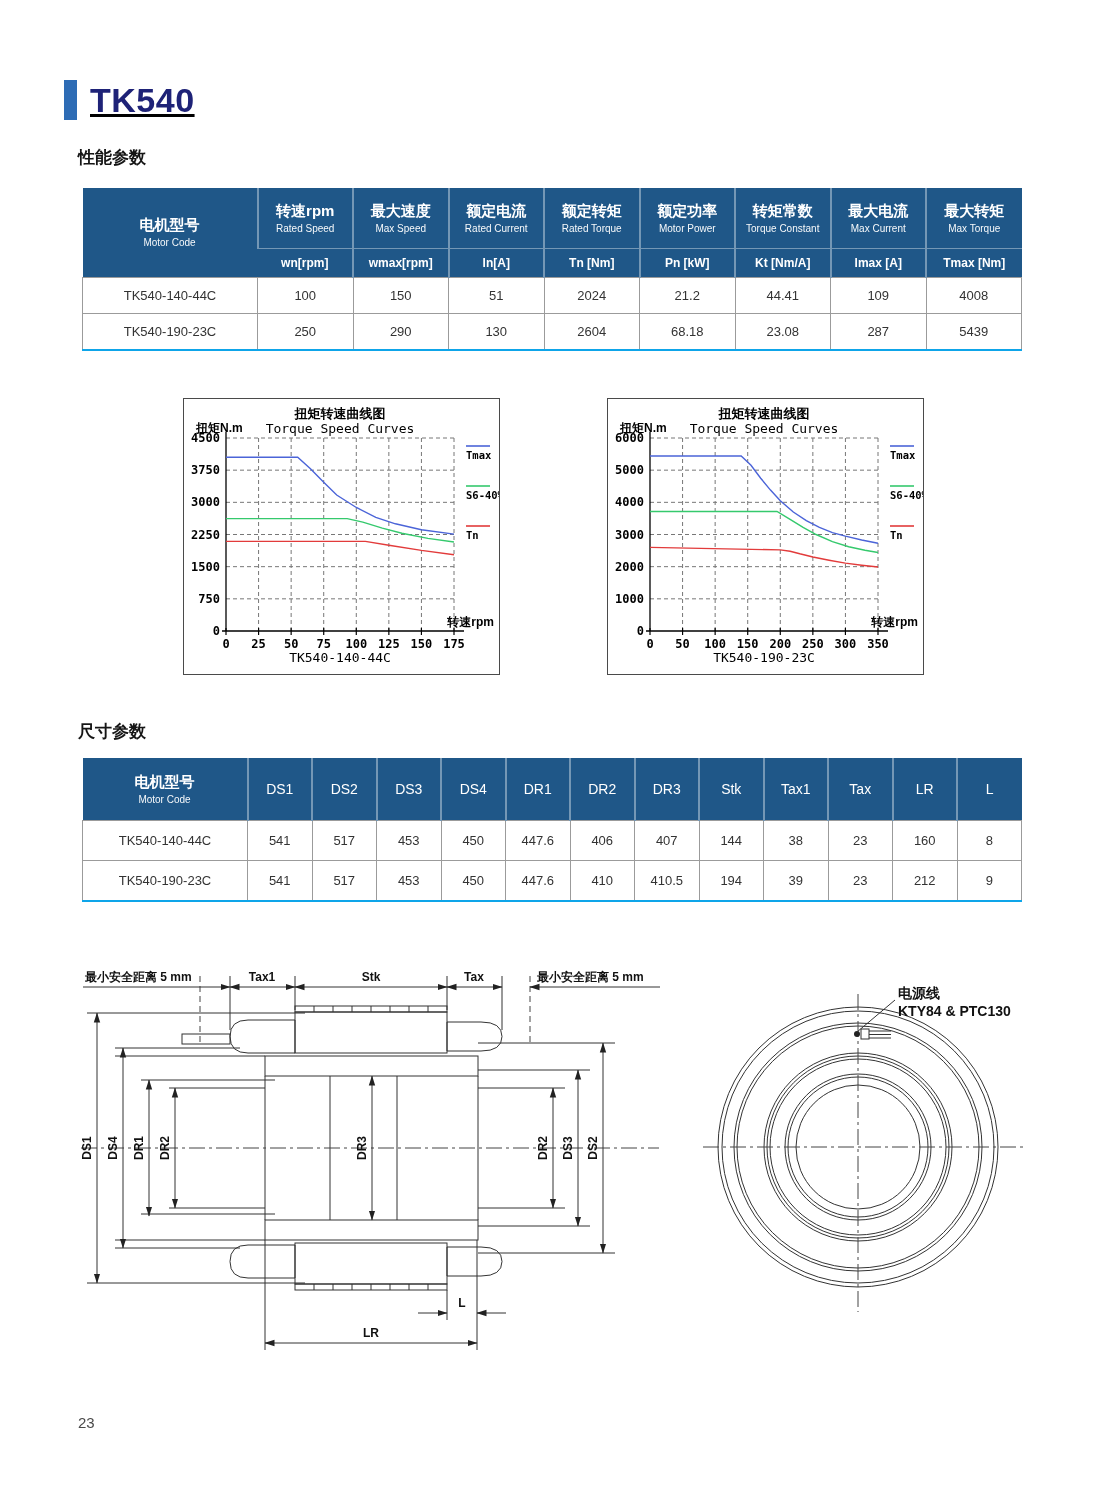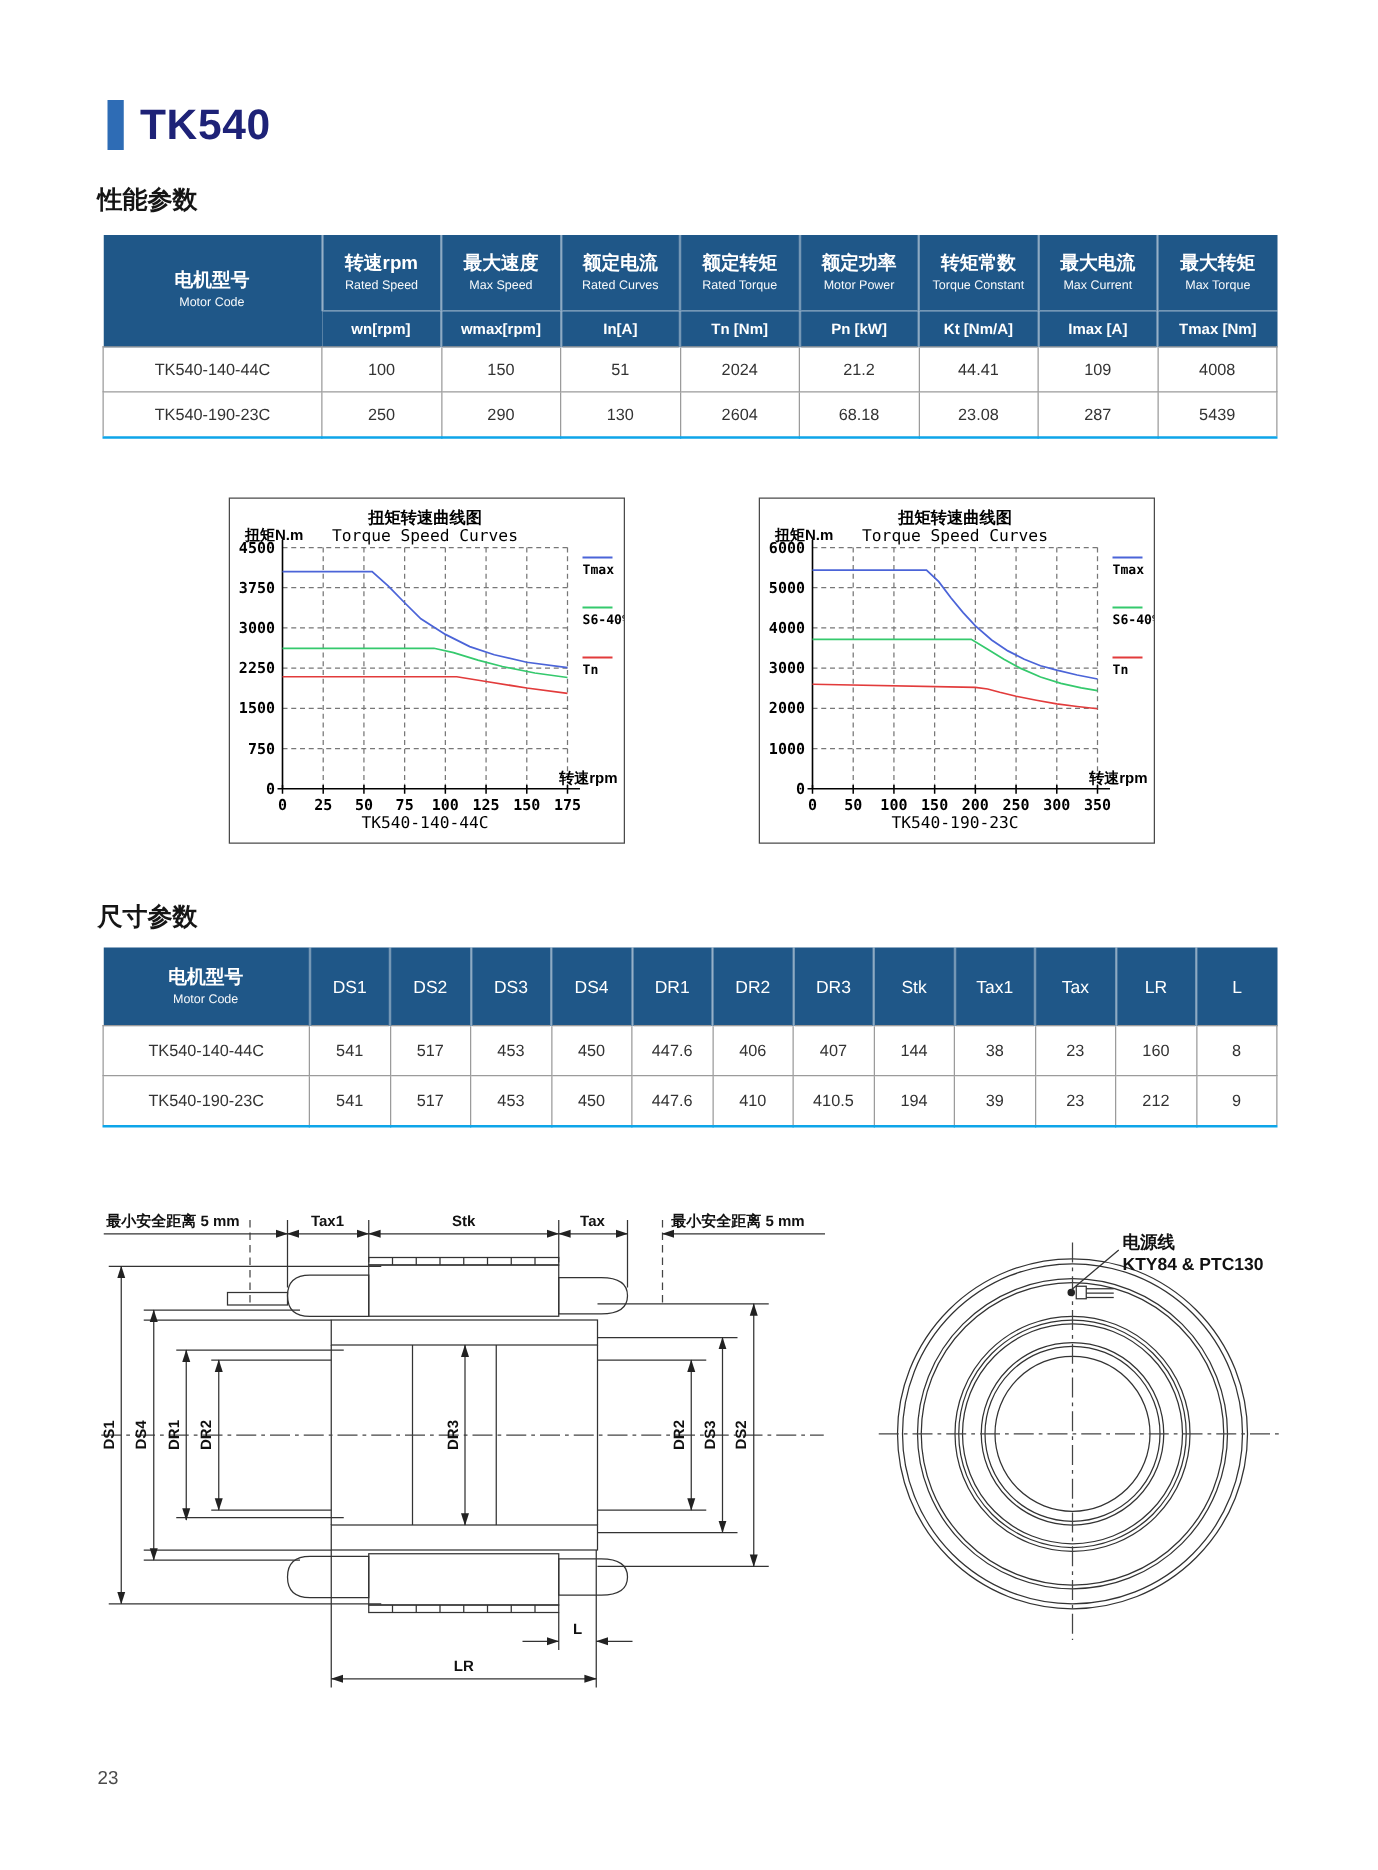--- a/index.html
+++ b/index.html
@@ -1,22 +1,22 @@
 <!DOCTYPE html>
 <html><head>
 <meta charset="utf-8">
 <style>
   html,body{margin:0;padding:0;background:#fff;}
   .page{position:relative;width:1102px;height:1496px;background:#ffffff;overflow:hidden;
         font-family:"Liberation Sans",sans-serif;}
   
-  .title-block{position:absolute;left:86px;top:80px;display:flex;align-items:center;}
+  .title-block{position:absolute;left:64px;top:80px;display:flex;align-items:center;text-decoration:underline;}
   .accent-bar{width:13px;height:40px;background:#2e6cb5;margin-right:13px;}
   .page-title{font-size:34px;font-weight:bold;color:#1e2277;letter-spacing:.5px;}
-  .section-heading{position:absolute;left:78px;font-size:20px;font-weight:600;color:#151515;}
+  .section-heading{position:absolute;left:78px;font-size:17px;font-weight:600;color:#151515;}
   #sec-perf{top:146px;} #sec-dim{top:720px;}
   
   table.tbl{position:absolute;left:82px;width:940px;border-collapse:collapse;table-layout:fixed;
             border-bottom:2px solid #0ea5e9;}
   table.perf{top:188px;} table.dim{top:758px;}
   .tbl th{background:#1f5788;color:#fff;font-weight:normal;padding:0;vertical-align:middle;}
   .tbl thead th+th{border-left:2px solid rgba(255,255,255,.38);}
   .tbl th .zh{font-size:15px;font-weight:bold;line-height:19px;}
   .tbl th .en{font-size:10px;line-height:14px;margin-top:2px;opacity:.96;}
   .perf thead tr.hrow th{height:60px;}
@@ -70,21 +70,21 @@
           <th>
             <div class="zh">转速rpm</div>
             <div class="en">Rated Speed</div>
           </th>
           <th>
             <div class="zh">最大速度</div>
             <div class="en">Max Speed</div>
           </th>
           <th>
             <div class="zh">额定电流</div>
-            <div class="en">Rated Curves</div>
+            <div class="en">Rated Current</div>
           </th>
           <th>
             <div class="zh">额定转矩</div>
             <div class="en">Rated Torque</div>
           </th>
           <th>
             <div class="zh">额定功率</div>
             <div class="en">Motor Power</div>
           </th>
           <th>

